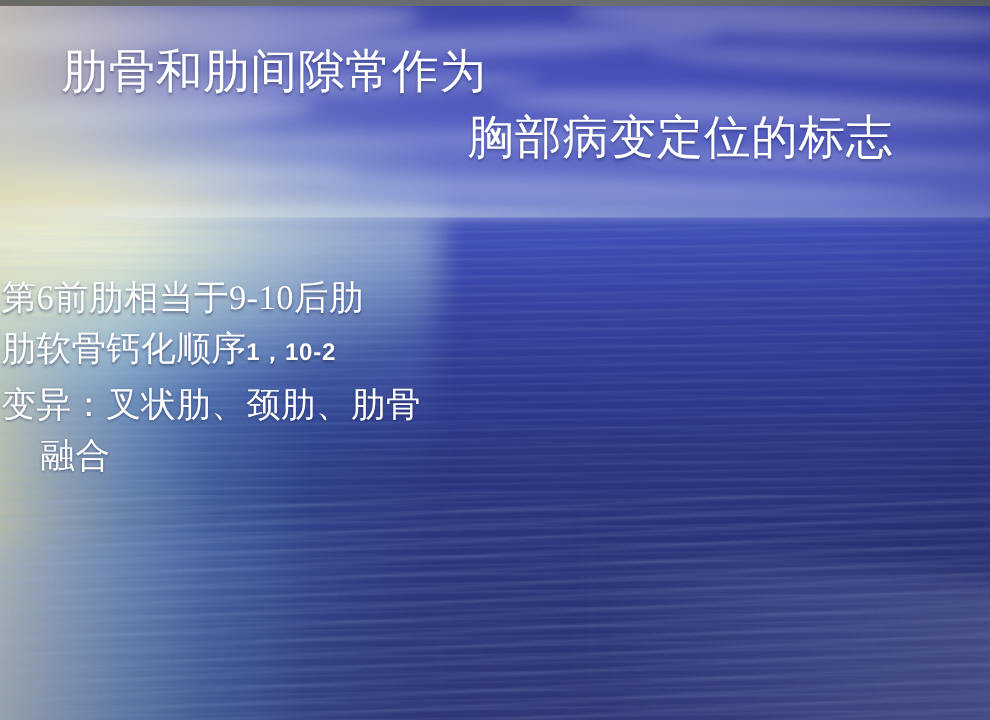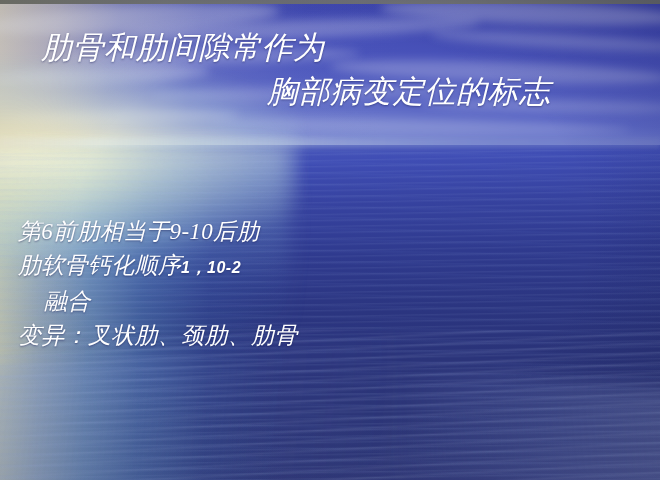--- a/index.html
+++ b/index.html
@@ -8,21 +8,20 @@
     padding: 0;
     background: #000;
   }
   #slide {
     position: relative;
     width: 660px;
     height: 480px;
     overflow: hidden;
     font-family: "Liberation Serif", "DejaVu Serif", serif;
     user-select: none;
-    font-style: italic;
   }
 
   
   .bg-layer { position: absolute; left: 0; top: 0; width: 100%; height: 100%; }
 
   
   .top-strip {
     position: absolute; left: 0; top: 0; width: 100%; height: 4px;
     background: linear-gradient(90deg,#5a5c55 0%,#6b6d63 25%,#72736a 55%,#5e6058 100%);
     opacity: .85;
@@ -201,27 +200,26 @@
   .title-line {
     color: #ffffff;
     font-family: "Liberation Serif", "DejaVu Serif", serif;
     font-size: 31px;
     line-height: 44px;
     letter-spacing: 0.5px;
     white-space: pre;
     text-shadow: 0 1px 2px rgba(20,24,80,0.45);
   }
   .title-line-1 { padding-left: 41px; }
-  .title-line-2 { padding-left: 267px; }
+  .title-line-2 { padding-left: 267px; text-align: center; }
 
   .body-block {
     position: absolute;
-    left: 18px; top: 182px;
+    left: 1px; top: 182px;
     width: 500px;
-    margin-top: 33px;
   }
   .body-line {
     color: #ffffff;
     font-family: "Liberation Serif", "DejaVu Serif", serif;
     font-size: 23px;
     line-height: 34px;
     letter-spacing: 0.3px;
     white-space: pre;
     text-shadow: 0 1px 2px rgba(20,24,80,0.5);
   }
@@ -270,19 +268,19 @@
       <div class="title-line title-line-1">肋骨和肋间隙常作为</div>
       <div class="title-line title-line-2">胸部病变定位的标志</div>
     </div>
 
     <div class="body-block">
       <div class="body-line">第6前肋相当于9-10后肋</div>
 
       <div class="body-line"><span>肋软骨钙化顺序</span><span class="num">1，10-2</span></div>
 
 
+      <div class="body-line">变异：叉状肋、颈肋、肋骨</div>
+
       <div class="body-line body-line-indent">融合</div>
-
-      <div class="body-line">变异：叉状肋、颈肋、肋骨</div>
     </div>
 
   </div>
 </div>
 
 </body></html>

